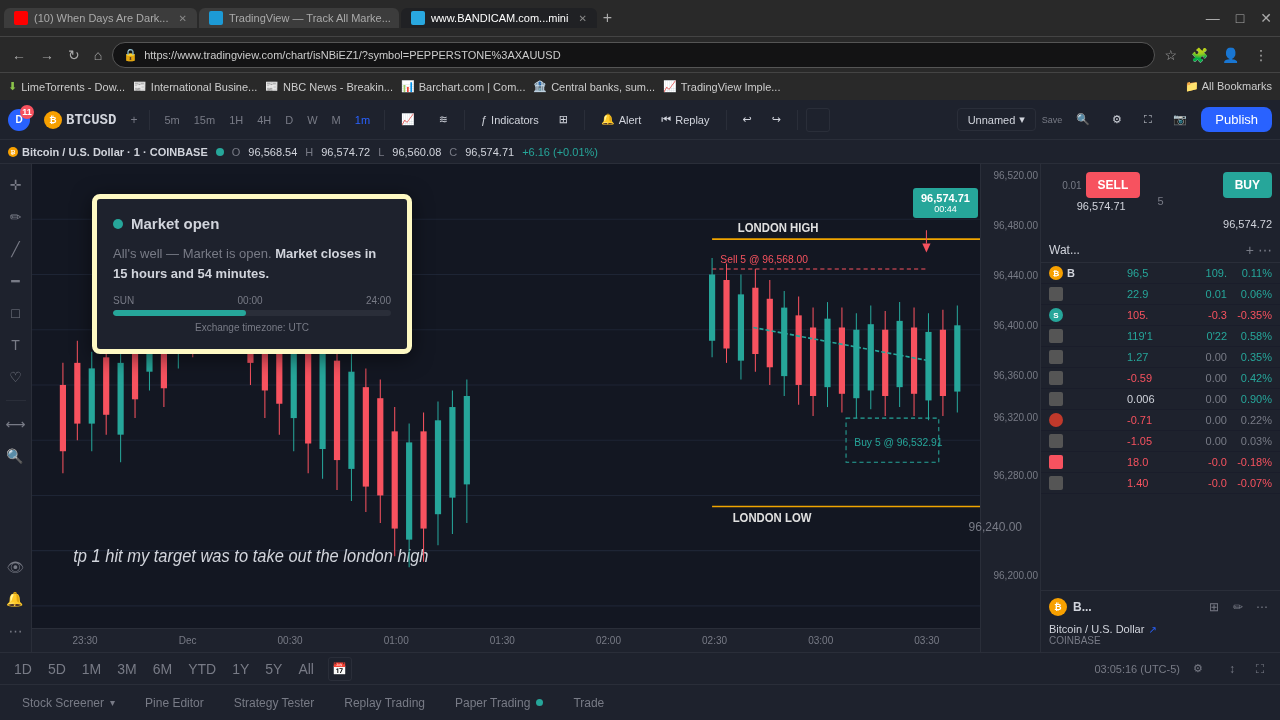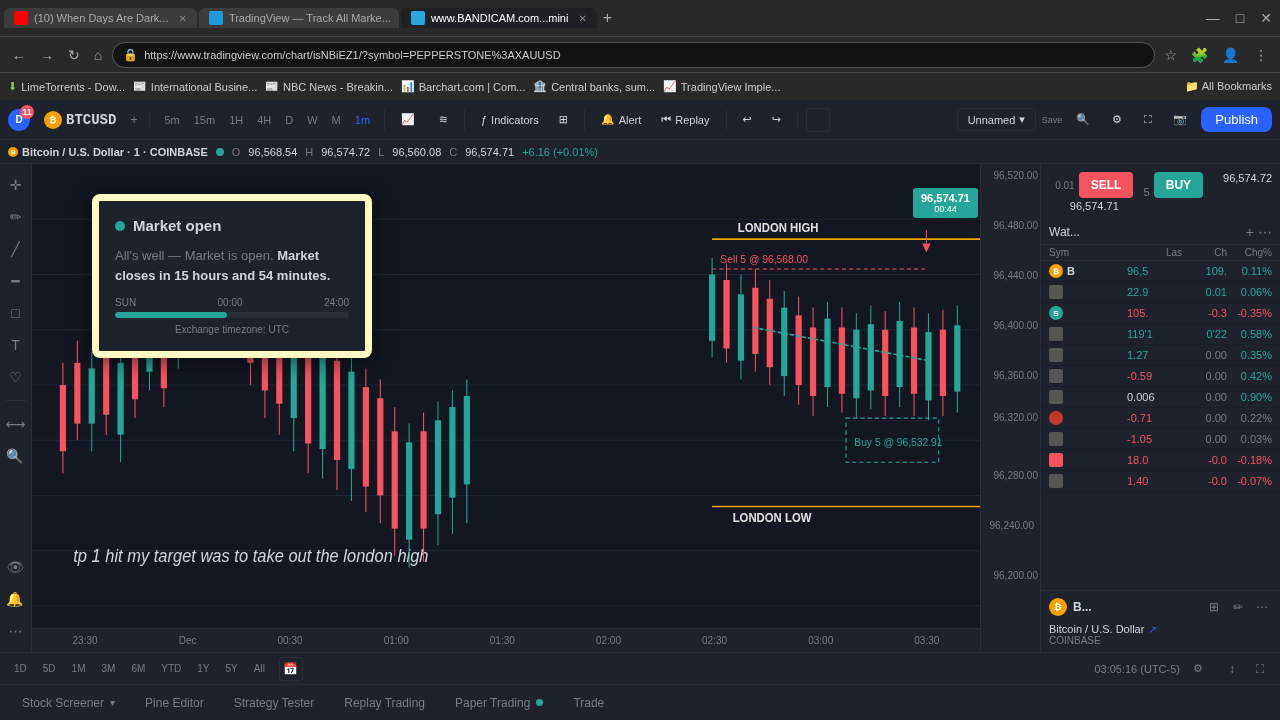--- a/index.html
+++ b/index.html
@@ -67,21 +67,21 @@
     .wl-sym-cell { flex: 1; display: flex; align-items: center; gap: 4px; }
     .wl-sym-name { font-size: 11px; font-weight: 600; }
     .wl-last-cell { width: 55px; text-align: left; font-size: 11px; }
     .wl-ch-cell { width: 45px; text-align: right; font-size: 11px; }
     .wl-chg-cell { width: 45px; text-align: right; font-size: 11px; }
     .pos { color: #26a69a; }
     .neg { color: #f7525f; }
     .neu { color: #787b86; }
 
     
-    .market-popup { position: absolute; top: 30px; left: 60px; background: #1e222d; border: 7px solid #fef9c3; border-radius: 8px; padding: 16px; width: 280px; z-index: 100; box-shadow: 0 4px 20px rgba(0,0,0,0.5); }
+    .market-popup { position: absolute; top: 30px; left: 60px; background: #1e222d; border: 5px solid #fef9c3; border-radius: 8px; padding: 16px; width: 320px; z-index: 100; box-shadow: 0 4px 20px rgba(0,0,0,0.5); }
     .market-popup-header { display: flex; align-items: center; gap: 8px; margin-bottom: 12px; }
     .market-dot { width: 10px; height: 10px; border-radius: 50%; background: #26a69a; }
     .market-title { font-size: 15px; font-weight: 600; color: #d1d4dc; }
     .market-desc { font-size: 13px; color: #787b86; line-height: 1.5; }
     .market-desc b { color: #d1d4dc; }
     .market-progress-bar { margin-top: 12px; }
     .progress-label { display: flex; justify-content: space-between; font-size: 10px; color: #787b86; margin-bottom: 4px; }
     .progress-track { height: 6px; background: #2a2e39; border-radius: 3px; overflow: hidden; }
     .progress-fill { height: 100%; background: #26a69a; border-radius: 3px; }
     .timezone-label { font-size: 10px; color: #787b86; margin-top: 6px; text-align: center; }
@@ -91,21 +91,21 @@
     .ohlc-symbol { font-weight: 700; color: #d1d4dc; }
     .ohlc-item { color: #787b86; }
     .ohlc-val { color: #d1d4dc; }
     .ohlc-change-pos { color: #26a69a; }
 
     
     .chart-svg-container { position: absolute; top: 0; left: 0; right: 60px; bottom: 0; }
 
     
     .tv-bottom-toolbar { height: 32px; background: #1e222d; border-top: 1px solid #2a2e39; display: flex; align-items: center; padding: 0 8px; gap: 4px; }
-    .tv-period-btn { padding: 2px 6px; border-radius: 3px; cursor: pointer; font-size: 10px; color: #787b86; text-align: center; }
+    .tv-period-btn { padding: 2px 6px; border-radius: 3px; cursor: pointer; font-size: 14px; color: #787b86; text-align: center; }
 
     
     .tv-bottom-tabs { height: 36px; background: #1e222d; border-top: 1px solid #2a2e39; display: flex; align-items: center; padding: 0 8px; gap: 2px; overflow: hidden; }
     .tv-bottom-tab { padding: 6px 14px; font-size: 12px; color: #787b86; cursor: pointer; border-radius: 3px; display: flex; align-items: center; gap: 6px; white-space: nowrap; }
     .live-dot { width: 7px; height: 7px; border-radius: 50%; background: #26a69a; }
 
     
     .notif-badge { background: #f7525f; color: #fff; border-radius: 50%; width: 14px; height: 14px; font-size: 9px; display: flex; align-items: center; justify-content: center; position: absolute; top: -4px; right: -4px; }
   </style>
 </head>
@@ -498,21 +498,21 @@
       </svg>
 
       <div style="position:absolute;top:0;right:0;width:60px;background:#1e222d;height:100%;border-left:1px solid #2a2e39;">
         <div style="position:absolute;top:6px;right:2px;font-size:10px;color:#787b86;">96,520.00</div>
         <div style="position:absolute;top:56px;right:2px;font-size:10px;color:#787b86;">96,480.00</div>
         <div style="position:absolute;top:106px;right:2px;font-size:10px;color:#787b86;">96,440.00</div>
         <div style="position:absolute;top:156px;right:2px;font-size:10px;color:#787b86;">96,400.00</div>
         <div style="position:absolute;top:206px;right:2px;font-size:10px;color:#787b86;">96,360.00</div>
         <div style="position:absolute;top:248px;right:2px;font-size:10px;color:#787b86;">96,320.00</div>
         <div style="position:absolute;top:306px;right:2px;font-size:10px;color:#787b86;">96,280.00</div>
-        <div style="position:absolute;top:356px;right:6px;font-size:10px;color:#787b86;">96,240.00</div>
+        <div style="position:absolute;top:356px;right:18px;font-size:12px;color:#787b86;">96,240.00</div>
         <div style="position:absolute;top:406px;right:2px;font-size:10px;color:#787b86;">96,200.00</div>
 
         <div style="position:absolute;top:24px;left:-68px;background:#26a69a;border-radius:3px;padding:4px 8px;color:#fff;font-size:11px;font-weight:700;display:flex;flex-direction:column;align-items:center;">
           <span>96,574.71</span>
           <span style="font-size:9px;font-weight:400;">00:44</span>
         </div>
       </div>
 
       <div style="position:absolute;bottom:0;left:0;right:60px;height:24px;background:#1e222d;border-top:1px solid #2a2e39;display:flex;align-items:center;justify-content:space-around;font-size:10px;color:#787b86;">
         <span>23:30</span>
@@ -533,38 +533,32 @@
         <div style="display:flex;flex-direction:column;align-items:center;gap:2px;flex:1;">
           <div style="display:flex;gap:4px;align-items:center;">
             <span style="font-size:10px;color:#787b86;">0.01</span>
             <button class="sell-btn">SELL</button>
           </div>
           <span style="font-size:11px;color:#d1d4dc;">96,574.71</span>
         </div>
         <div style="display:flex;flex-direction:column;align-items:center;justify-content:center;font-size:11px;color:#787b86;">
           <span>5</span>
         </div>
-        <div style="display:flex;flex-direction:row;align-items:flex-start;gap:20px;flex:1;">
+        <div style="display:flex;flex-direction:column;align-items:flex-end;gap:20px;flex:1;">
           <button class="buy-btn">BUY</button>
           <span style="font-size:11px;color:#d1d4dc;">96,574.72</span>
         </div>
       </div>
 
       <div class="watchlist-header">
         <span class="watchlist-title">Wat...</span>
         <span style="color:#787b86;cursor:pointer;font-size:14px;">+</span>
         <span style="color:#787b86;cursor:pointer;font-size:14px;">⋯</span>
       </div>
 
-      <div class="wl-col-headers">
-        <span class="wl-sym">Sym</span>
-        <span class="wl-last">Las</span>
-        <span class="wl-ch">Ch</span>
-        <span class="wl-chg">Chg%</span>
-      </div>
 
       <div style="overflow-y:auto;flex:1;">
         <div class="wl-row">
           <div class="wl-sym-cell">
             <div style="width:14px;height:14px;background:#f7a000;border-radius:50%;display:flex;align-items:center;justify-content:center;font-size:8px;font-weight:700;color:#fff;flex-shrink:0;">₿</div>
             <span class="wl-sym-name">B</span>
           </div>
           <span class="wl-last-cell pos">96,5</span>
           <span class="wl-ch-cell pos">109.</span>
           <span class="wl-chg-cell pos">0.11%</span>

